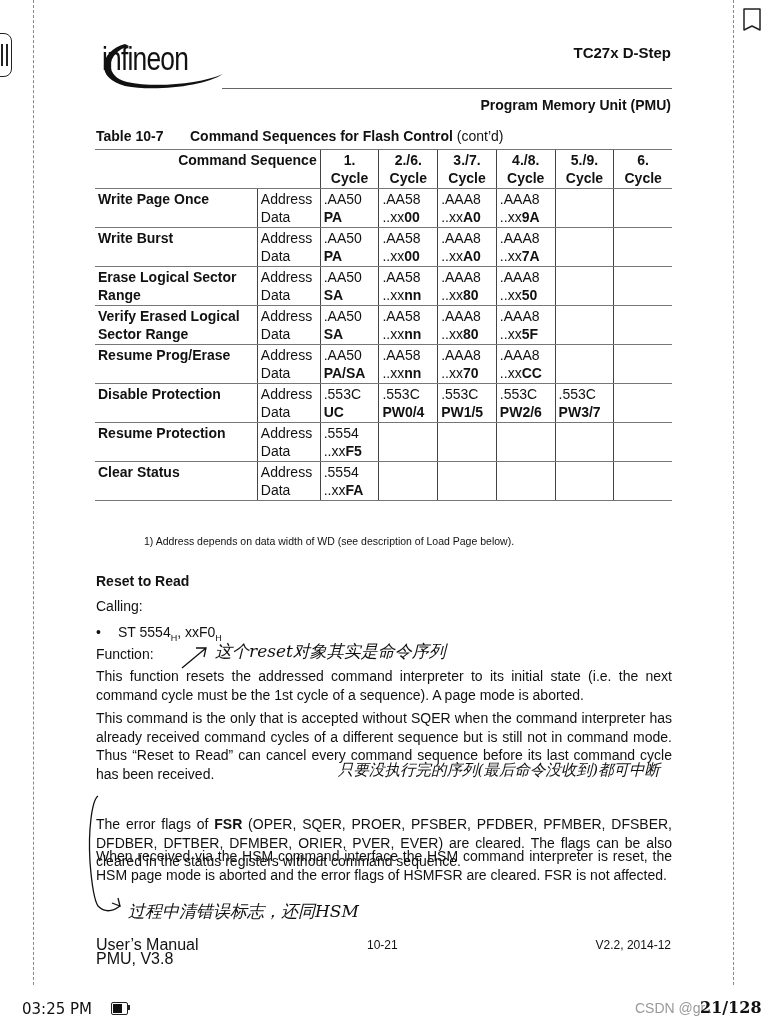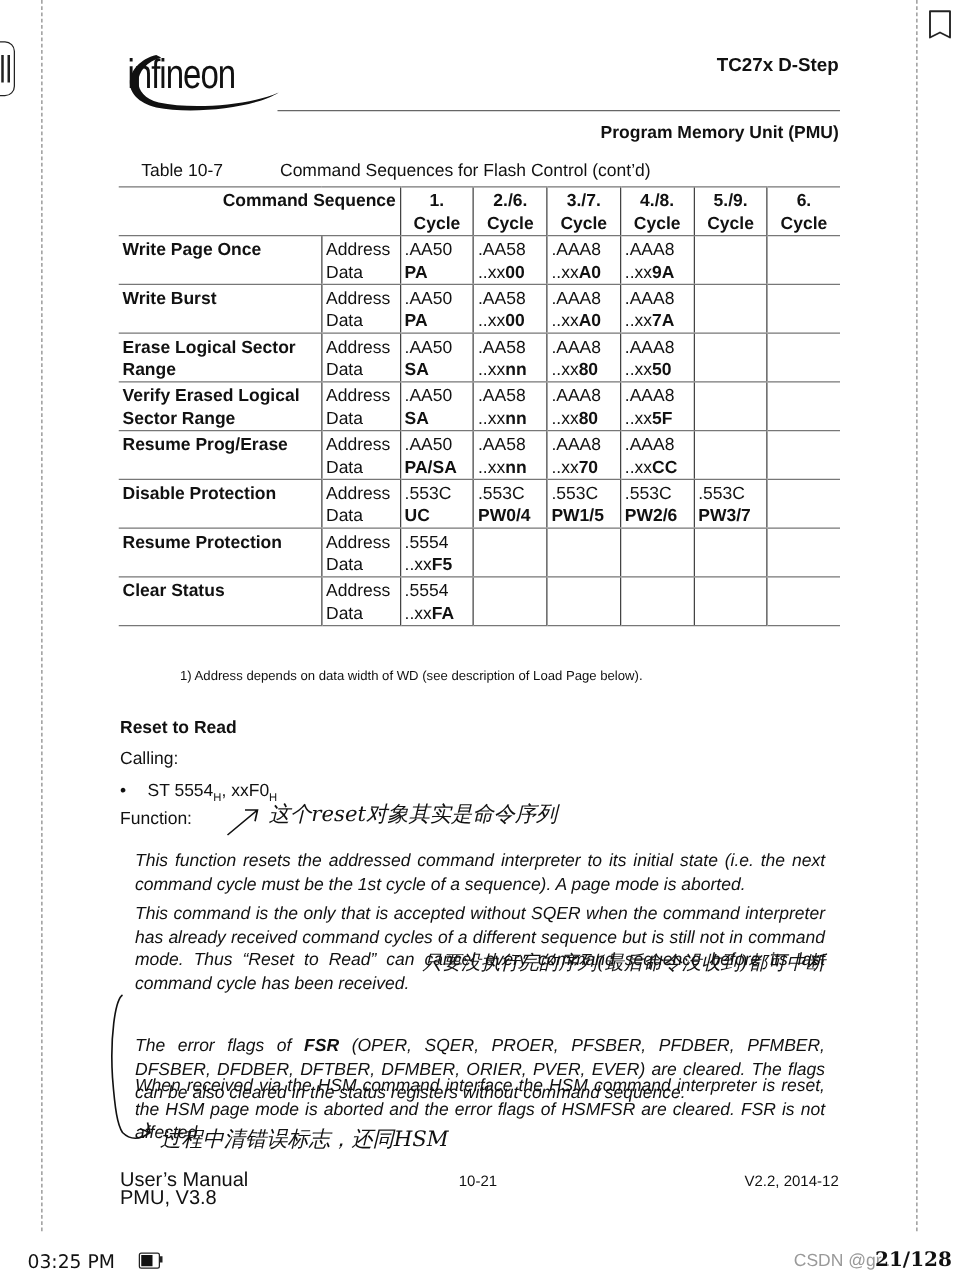--- a/index.html
+++ b/index.html
@@ -21,21 +21,21 @@
   .bookmark { position:absolute; left:742px; top:7px; width:20px; height:26px; }
 
   .logo { position:absolute; left:95px; top:38px; width:130px; height:52px; }
   .logo-text { position:absolute; left:102px; top:40px; font-size:33px; letter-spacing:-1px;
     font-family:"Liberation Sans", sans-serif; font-weight:normal; transform:scaleX(0.8); transform-origin:left; }
   .doc-title { position:absolute; right:97px; top:44px; font-weight:bold; font-size:15px; }
   .header-rule { position:absolute; left:222px; top:88px; width:450px; border-top:1px solid #666; }
   .section-title { position:absolute; right:97px; top:97px; font-weight:bold; font-size:14px; }
 
   .table-caption { position:absolute; left:96px; top:128px; font-size:14px; }
-  .table-caption b { font-weight:normal;margin-left:17px; }
+  .table-caption b { font-weight:bold; }
   .table-caption .num { display:inline-block; width:94px; }
 
   table.cmd {
     position:absolute; left:95px; top:149px; width:577px;
     border-collapse:collapse; font-size:14px; line-height:18px;
   }
   table.cmd th, table.cmd td { padding:1px 3px; vertical-align:top; }
   table.cmd thead th { border-top:1.5px solid #777; border-bottom:1.5px solid #777; font-weight:bold; text-align:center; }
   table.cmd thead th.seq { text-align:right; vertical-align:top; }
   table.cmd td { border-bottom:1.5px solid #777; height:36px; }
@@ -51,21 +51,21 @@
   .body-text { position:absolute; left:96px; width:576px; font-size:14px; line-height:18.5px; }
   .h-reset { top:572px; font-weight:bold; }
   .calling { top:597px; }
   .bullet { top:623px; }
   .bullet .dot { display:inline-block; width:22px; }
   .function { top:645px; }
   .para1 { top:667px; }
   .para2 { top:709px; }
   .para3 { top:815px; }
   .para4 { top:847px; }
-  .para3 p, .para4 p, .para1 p, .para2 p { margin:12px; text-align:justify;font-style:italic; }
+  .para3 p, .para4 p, .para1 p, .para2 p { margin:0; text-align:justify; }
   sub { font-size:9px; }
 
   .hw { position:absolute; font-family:"DejaVu Serif", serif; font-style:italic; color:#111; font-size:17px; }
   .hw1 { left:215px; top:640px; }
   .hw2 { left:338px; top:760px; font-size:15.5px; }
   .hw3 { left:128px; top:900px; }
   .hw-svg { position:absolute; left:0; top:0; width:768px; height:1024px; pointer-events:none; }
 
   .foot-left { position:absolute; left:96px; top:938px; font-size:16px; line-height:14px; }
   .foot-mid { position:absolute; left:367px; top:938px; font-size:12px; }

